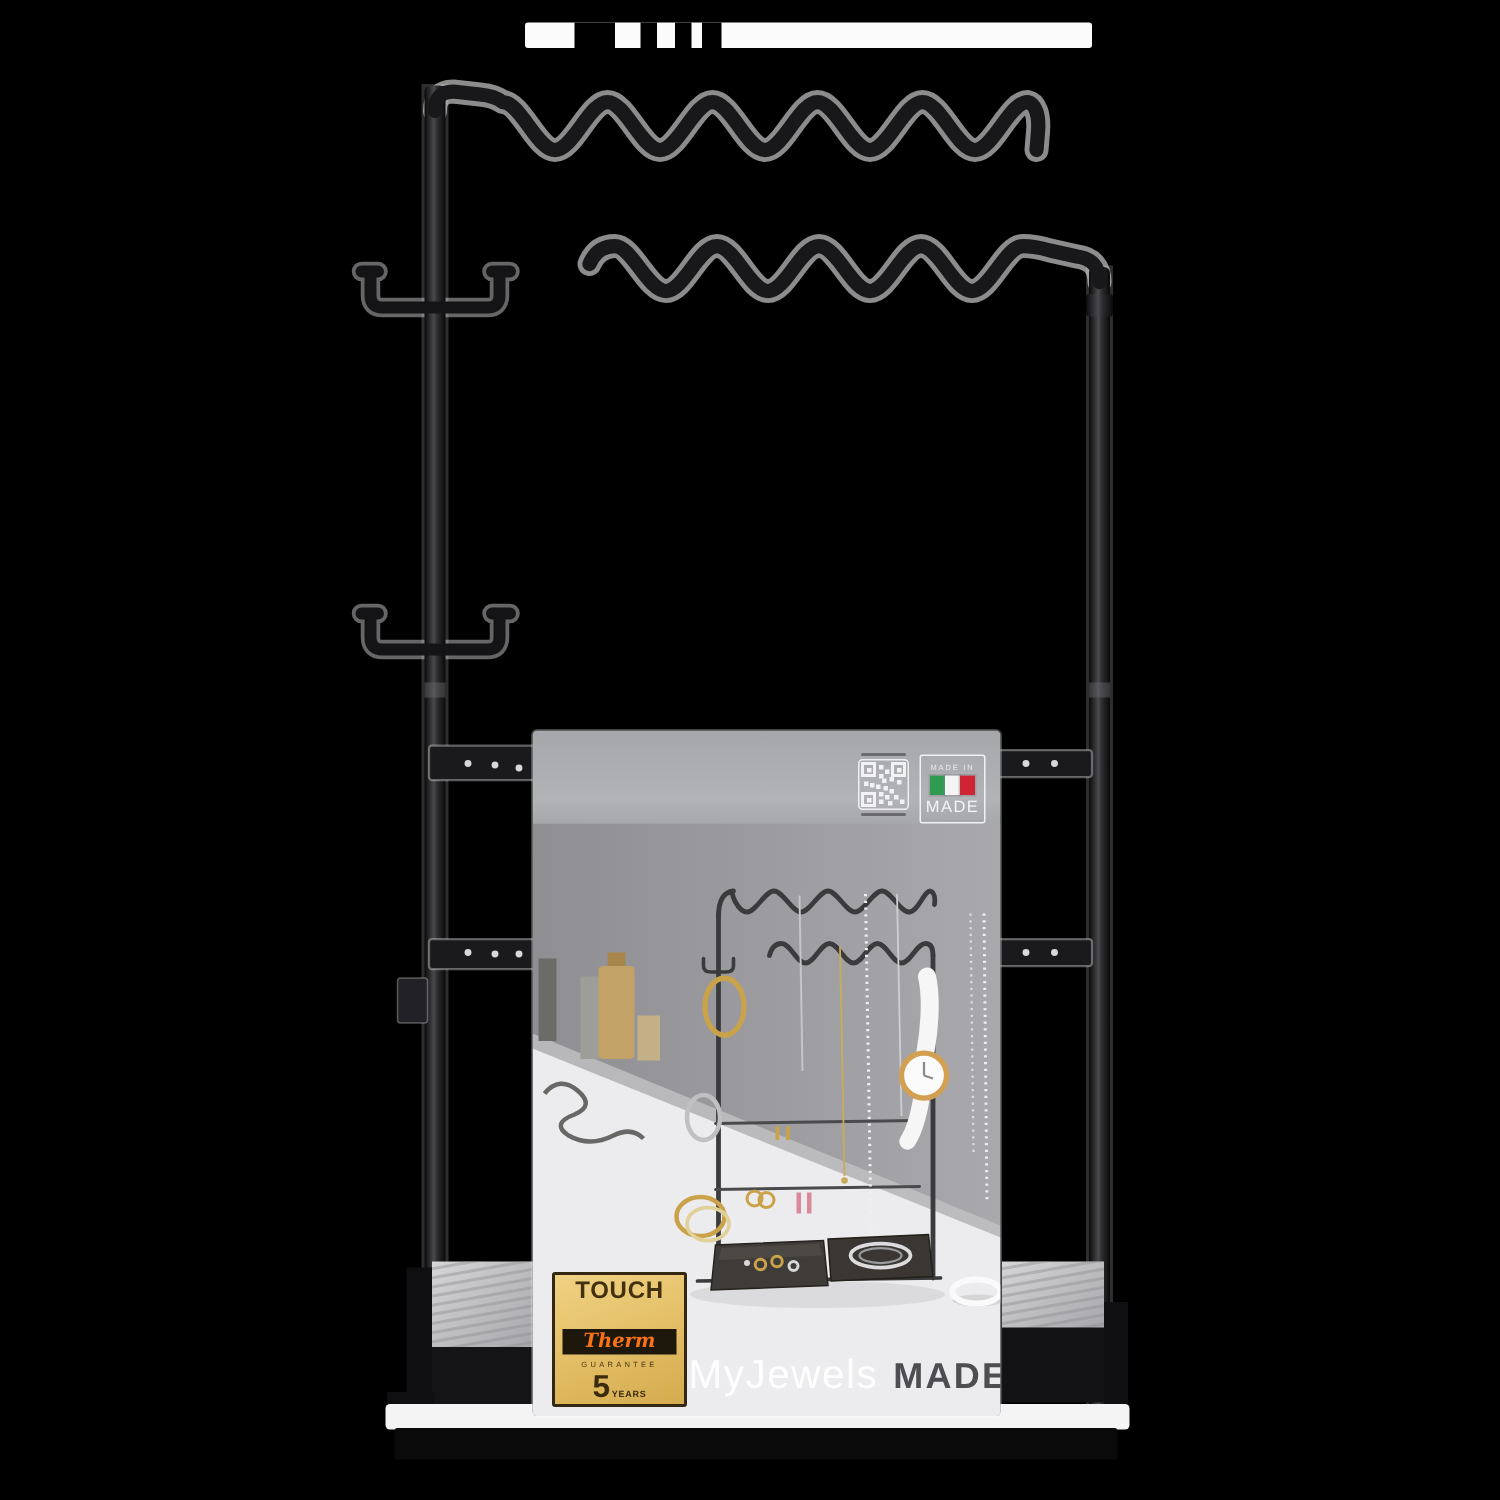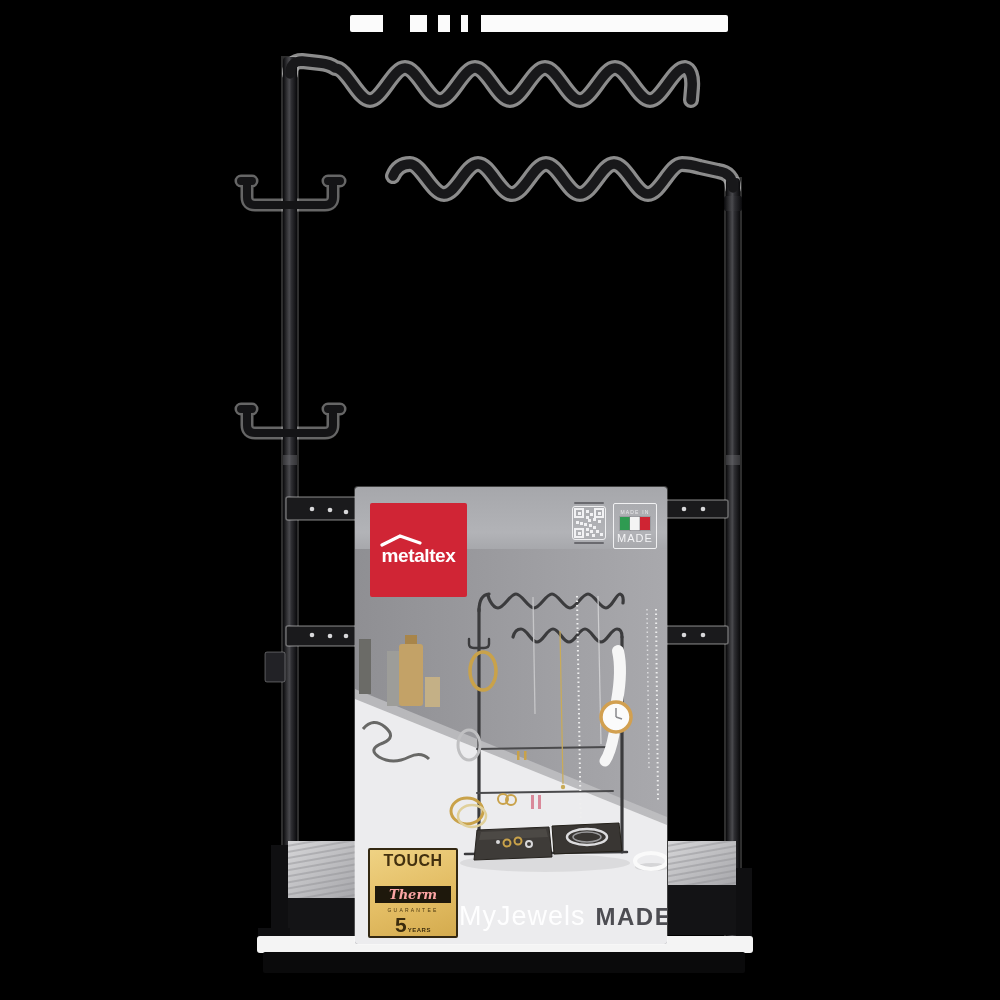--- a/index.html
+++ b/index.html
@@ -27,21 +27,21 @@
   .flag i{display:block;width:10px;height:13px;outline:1px solid rgba(130,130,134,.4);}
   .flag i:nth-child(1){background:#2f9b51;}
   .flag i:nth-child(2){background:#f4f4f4;}
   .flag i:nth-child(3){background:#cf2433;}
   .madein .it{font-size:11px;letter-spacing:1px;}
   .touch{position:absolute;left:13px;top:361px;width:90px;height:90px;box-sizing:border-box;
          background:linear-gradient(160deg,#efd283 0%,#e3bd64 55%,#d4ab4e 100%);
          border:2.5px solid #332812;border-radius:2px;display:flex;flex-direction:column;
          align-items:center;justify-content:center;}
   .touch .t1{font-size:16px;font-weight:800;color:#42300f;letter-spacing:.5px;}
-  .touch .t2{background:#1e180c;color:#fca5a5;font-family:"DejaVu Serif",serif;font-style:italic;
+  .touch .t2{background:#1e180c;color:#f97316;font-family:"DejaVu Serif",serif;font-style:italic;
              font-size:13px;font-weight:bold;width:88%;text-align:center;padding:1px 0;margin-top:16px;}
   .touch .t3{font-size:5px;letter-spacing:2.2px;color:#4a370f;margin-top:4px;}
   .touch .t4{color:#3a2b0d;line-height:1;margin-top:1px;display:flex;align-items:baseline;}
   .touch .t4 .num{font-size:21px;font-weight:700;}
   .touch .t4 .yrs{font-size:6px;font-weight:700;letter-spacing:.5px;margin-left:1px;}
   .name{position:absolute;left:104px;top:414px;display:flex;align-items:baseline;gap:10px;}
   .name .n1{color:rgba(255,255,255,.95);font-size:27px;font-weight:500;letter-spacing:1px;}
   .name .n2{color:#4d4d52;font-size:24px;font-weight:600;letter-spacing:1.5px;}
 </style>
 </head>
@@ -210,26 +210,20 @@
         <circle cx="174" cy="295" r="3" fill="none" stroke="#d8d8da" stroke-width="2"></circle>
         <circle cx="143" cy="293" r="2" fill="#d8d8da"></circle>
         <polygon points="197,277 264,274 267,302 199,305" fill="#393633" stroke="#232019"></polygon>
         <ellipse cx="232" cy="288" rx="20" ry="8" fill="none" stroke="#dcdcde" stroke-width="2.5"></ellipse>
         <ellipse cx="232" cy="288" rx="14" ry="5" fill="none" stroke="#9a9a9c" stroke-width="1.5"></ellipse>
         <ellipse cx="297" cy="318" rx="17" ry="4" fill="#d5d5d7"></ellipse>
         <ellipse cx="296" cy="312" rx="16" ry="8" fill="none" stroke="#fafafa" stroke-width="4"></ellipse>
       </g>
     </svg>
 
-    <div class="logo">
-      <svg class="roof" width="46" height="14" viewBox="0 0 46 14">
-        <path d="M 3 12 L 21 3 L 41 10" fill="none" stroke="#ffffff" stroke-width="3.2" stroke-linecap="round"></path>
-      </svg>
-      <div class="word">metaltex</div>
-    </div>
 
     <div class="qr">
       <div class="microbar"></div>
       <div class="qrbox">
         <svg width="30" height="30" viewBox="0 0 30 30">
           <g fill="none" stroke="#f2f2f4" stroke-width="2">
             <rect x="1" y="1" width="8" height="8"></rect>
               <rect x="21" y="1" width="8" height="8"></rect>
               <rect x="1" y="21" width="8" height="8"></rect>
           </g>

